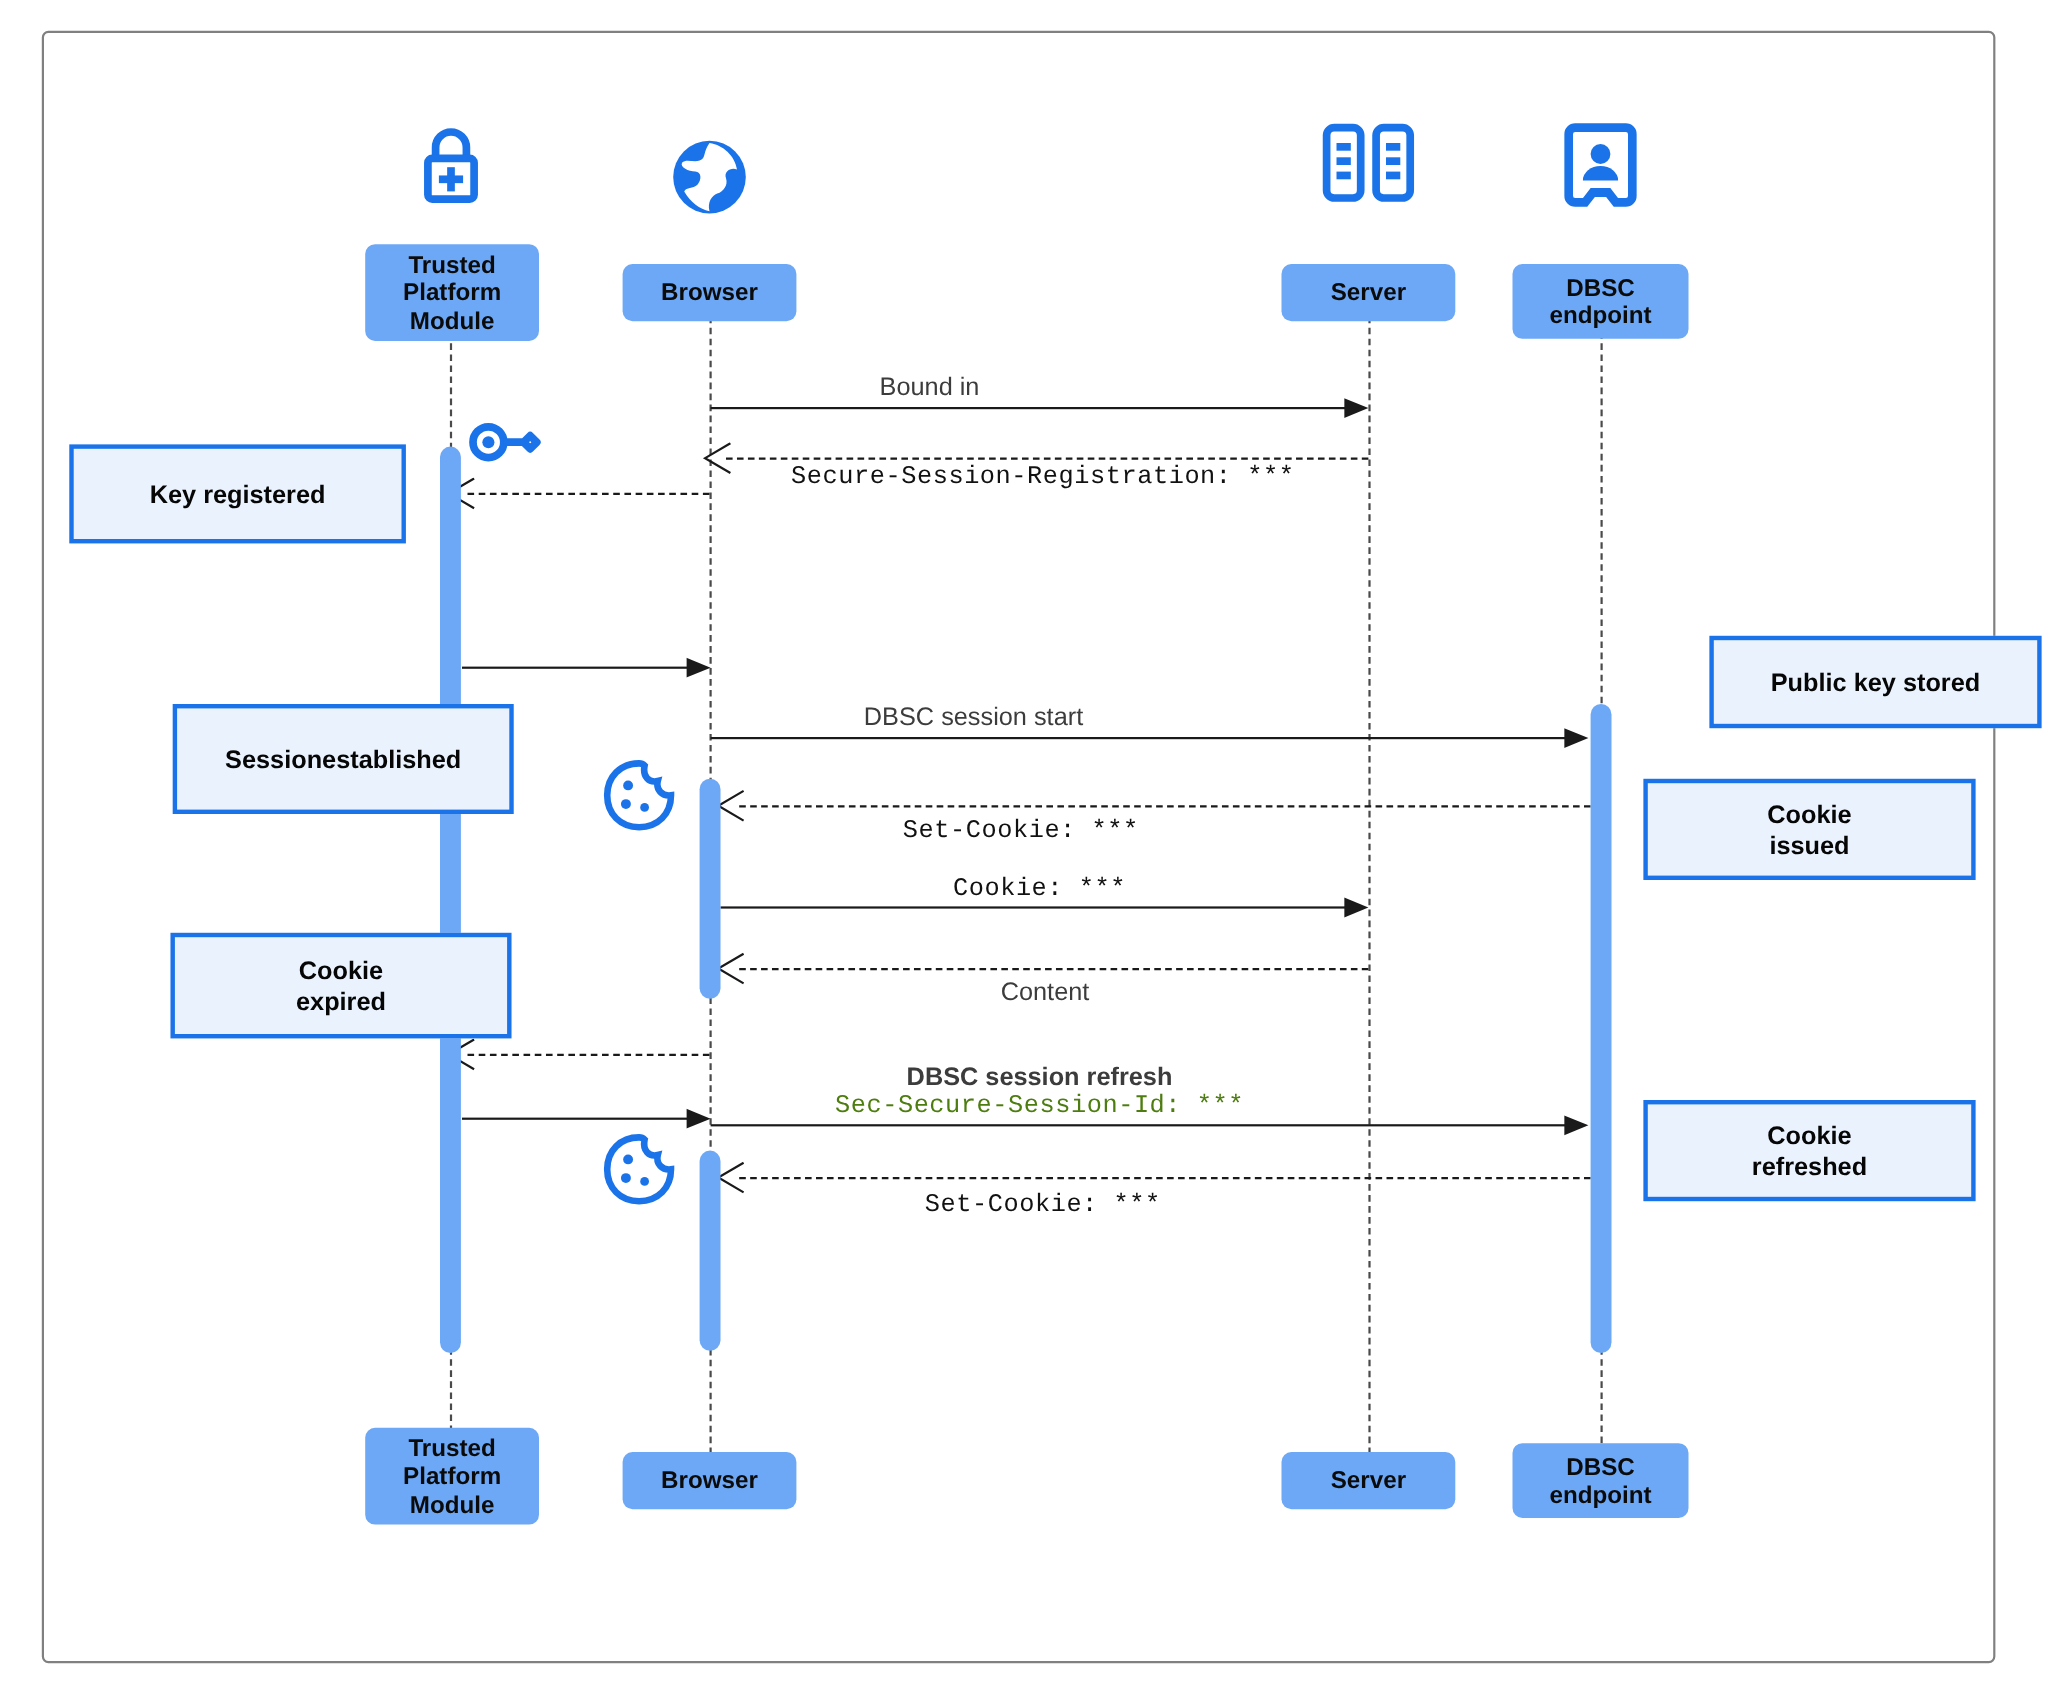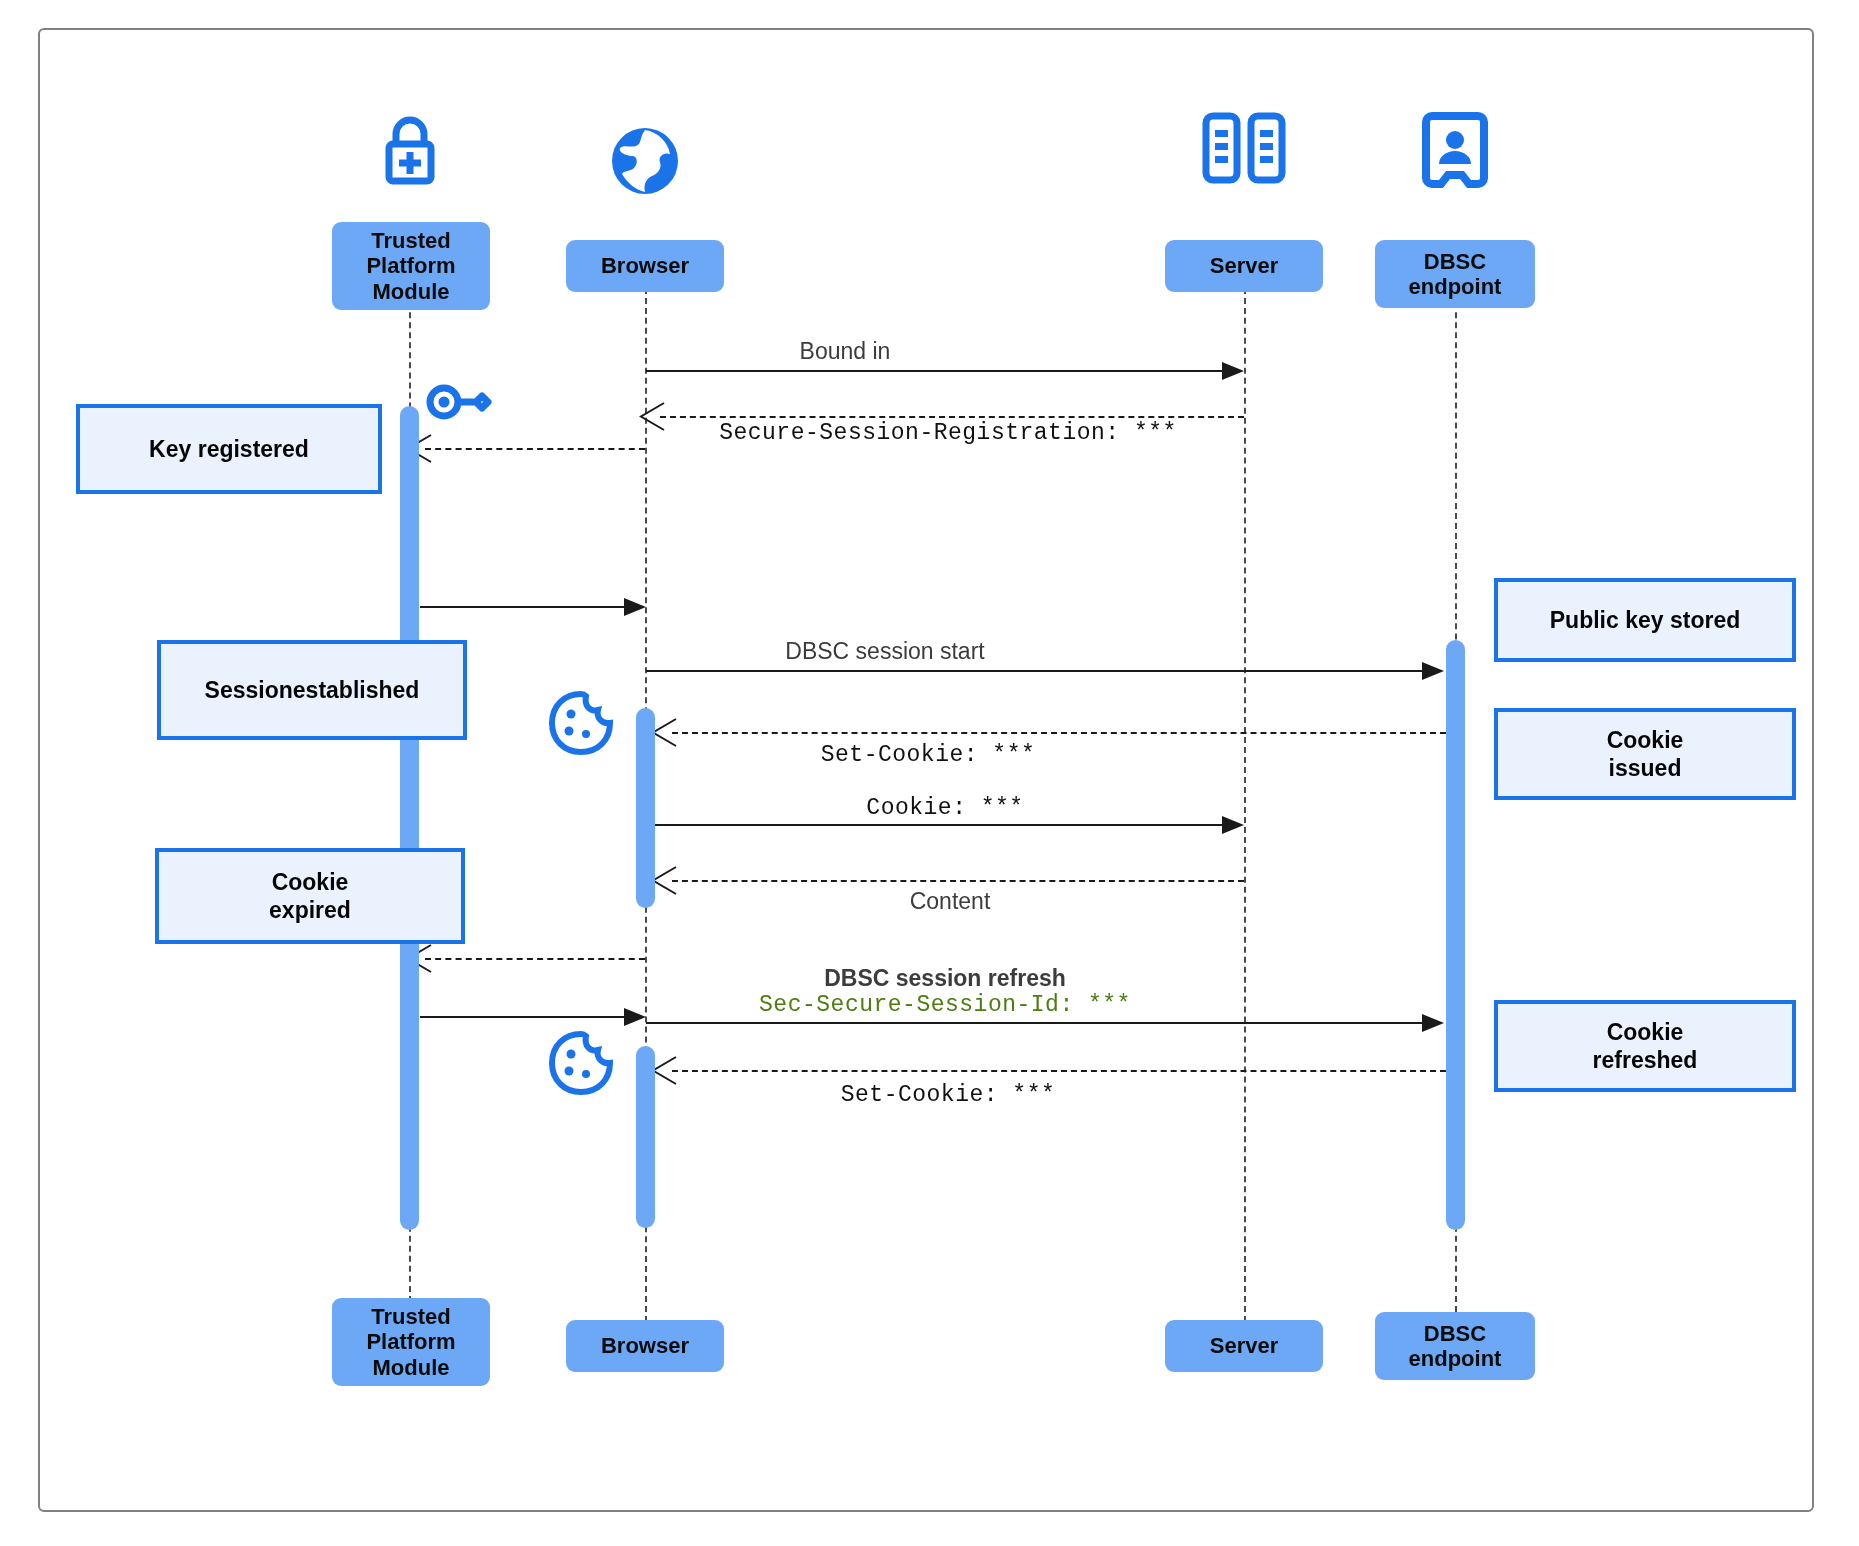--- a/index.html
+++ b/index.html
@@ -316,35 +316,35 @@
 
   <div class="icon" style="left:548px; top:1030px; width:66px; height:66px;">
     <svg width="66" height="66" viewBox="0 0 66 66" aria-hidden="true">
       <path d="M33 4 C16 4 4 16 4 33 C4 50 16 62 33 62 C50 62 62 50 62 33 C54 34 48 28 50 20 C42 22 36 16 38 6 C36.5 4.5 35 4 33 4 Z" fill="none" stroke="#1a73e8" stroke-width="6"></path>
       <circle cx="23" cy="24" r="4.5" fill="#1a73e8"></circle>
       <circle cx="21" cy="41" r="4.5" fill="#1a73e8"></circle>
       <circle cx="38" cy="44" r="4" fill="#1a73e8"></circle>
     </svg>
   </div>
 
-  <div class="note" style="left:76px; top:404px; width:306px; height:90px;">
+  <div class="note" style="left:63px; top:404px; width:306px; height:90px;">
     <span>Key registered</span>
   </div>
 
   <div class="note" style="left:157px; top:640px; width:310px; height:100px; flex-direction:row;">
     <span>Session</span>
     <span>established</span>
   </div>
 
   <div class="note" style="left:155px; top:848px; width:310px; height:96px; flex-direction:column;">
     <span>Cookie</span>
     <span>expired</span>
   </div>
 
-  <div class="note" style="left:1494px; top:578px; width:302px; height:84px;">
+  <div class="note" style="left:1554px; top:578px; width:302px; height:84px;">
     <span>Public key stored</span>
   </div>
 
   <div class="note" style="left:1494px; top:708px; width:302px; height:92px; flex-direction:column;">
     <span>Cookie</span>
     <span>issued</span>
   </div>
 
   <div class="note" style="left:1494px; top:1000px; width:302px; height:92px; flex-direction:column;">
     <span>Cookie</span>

